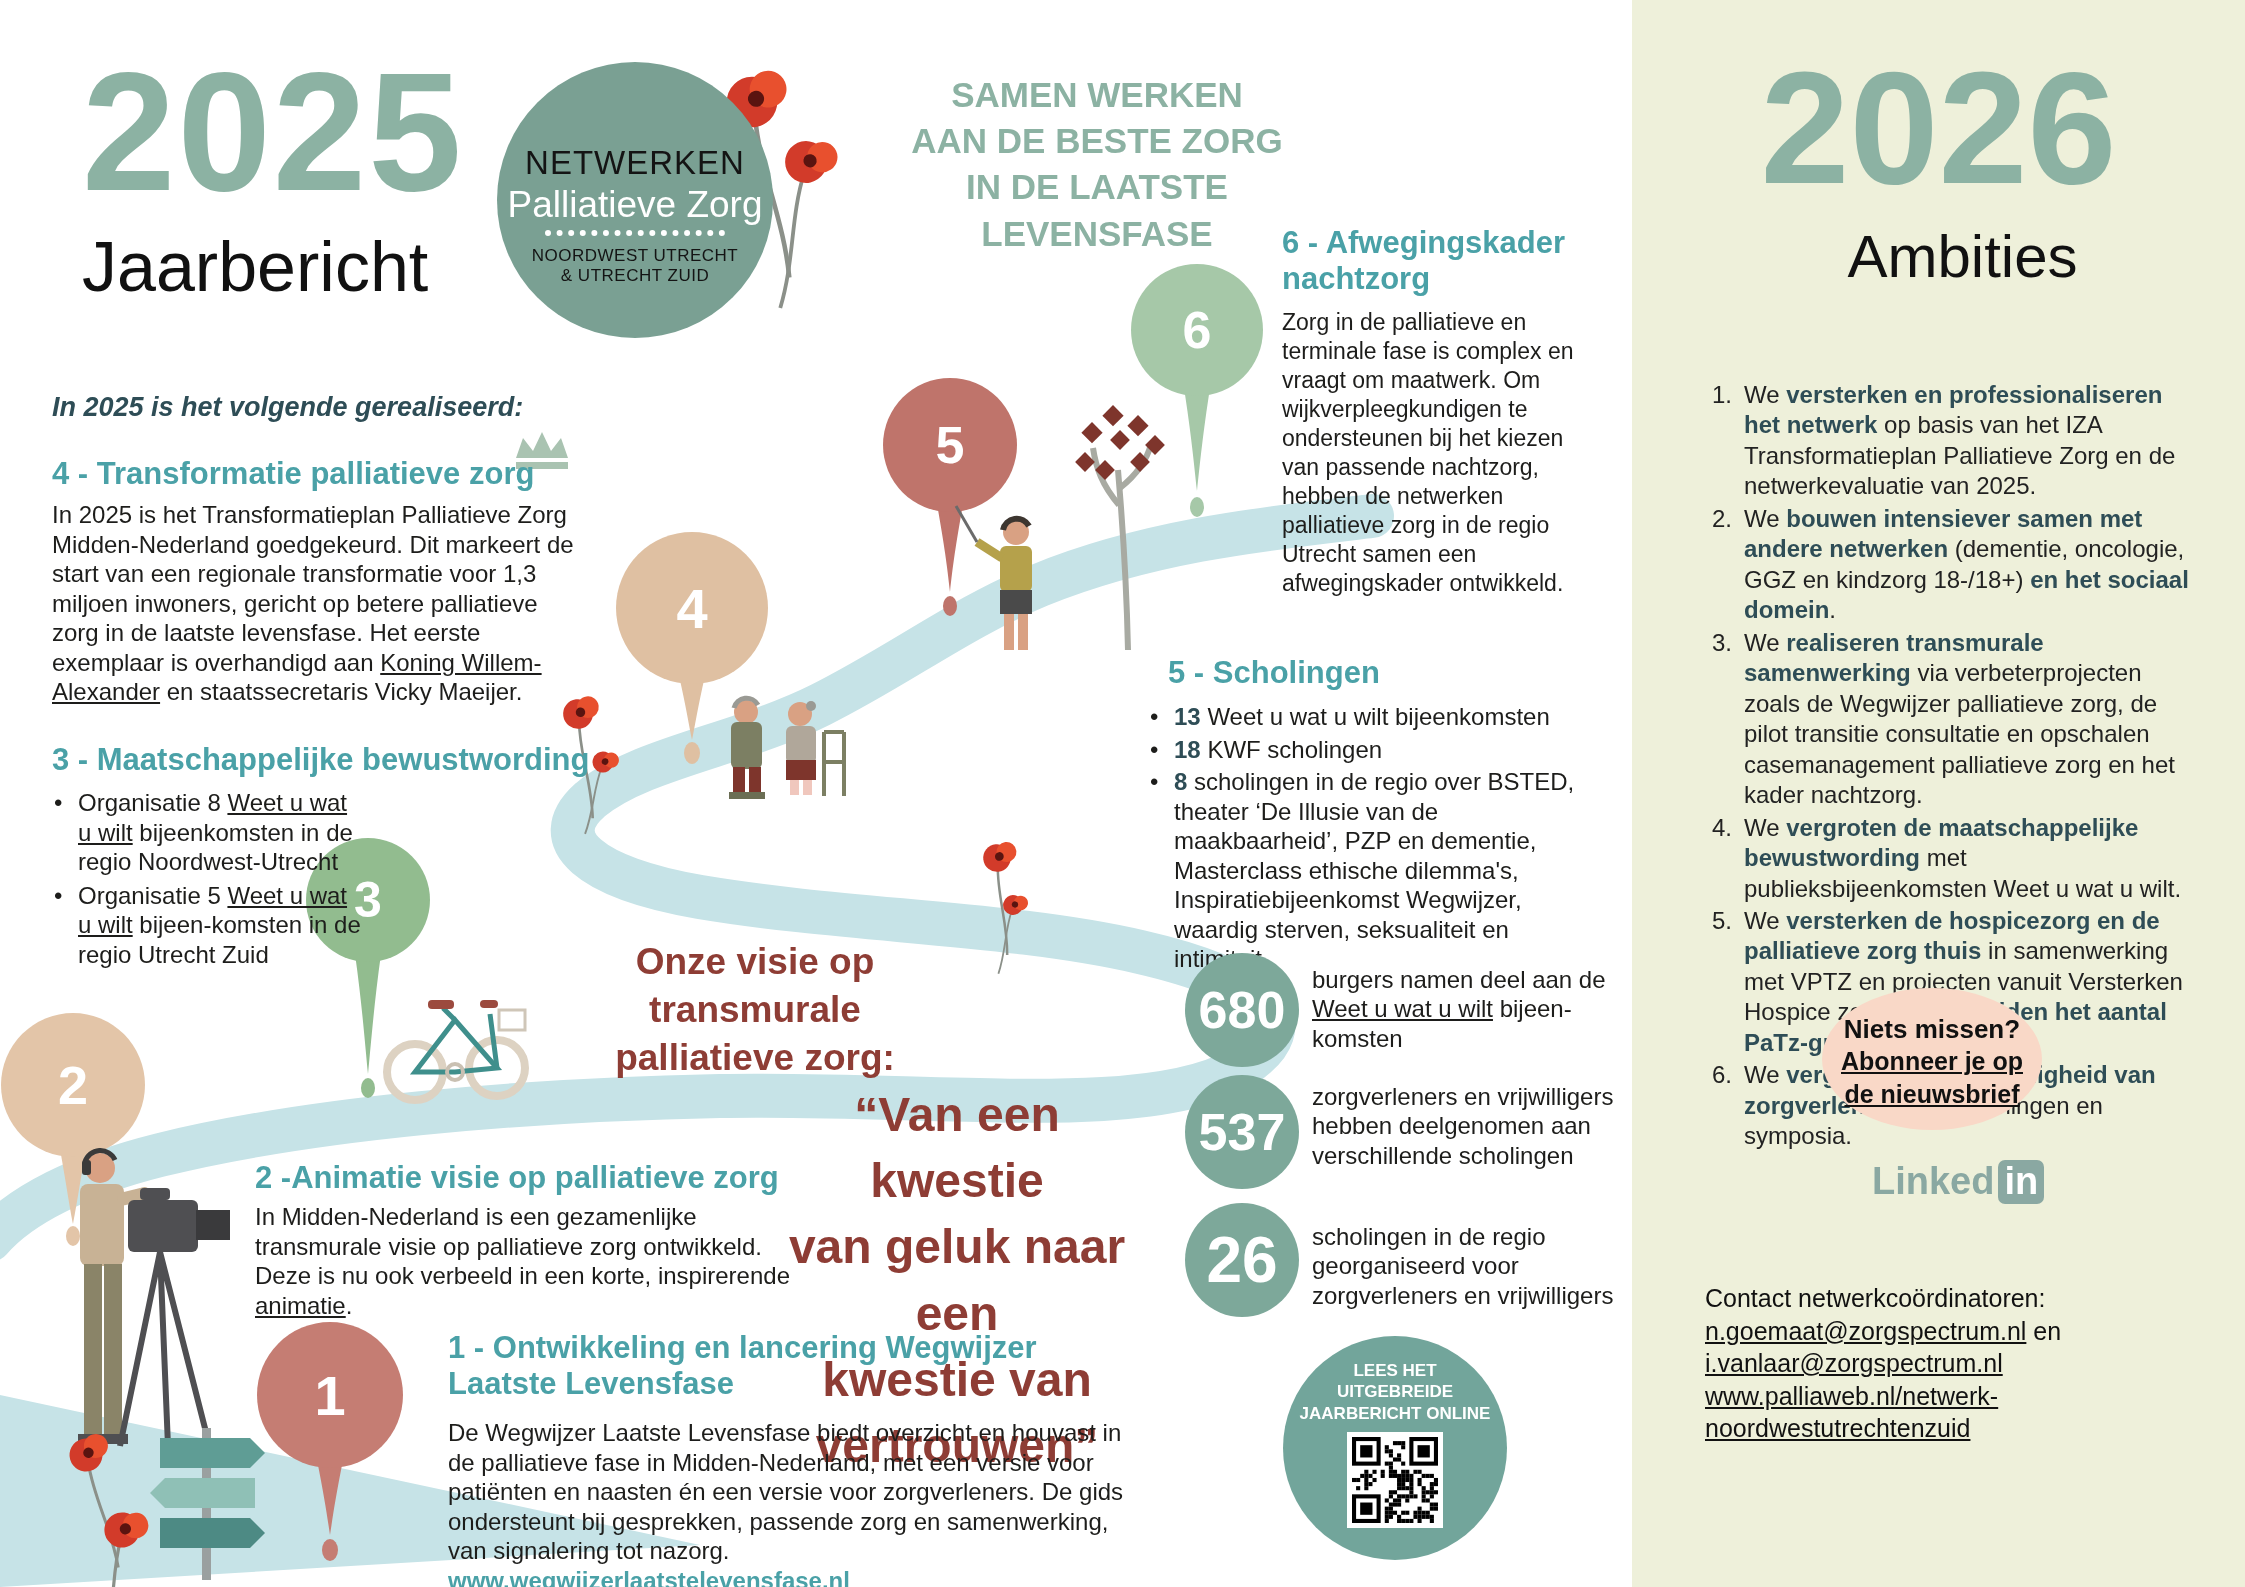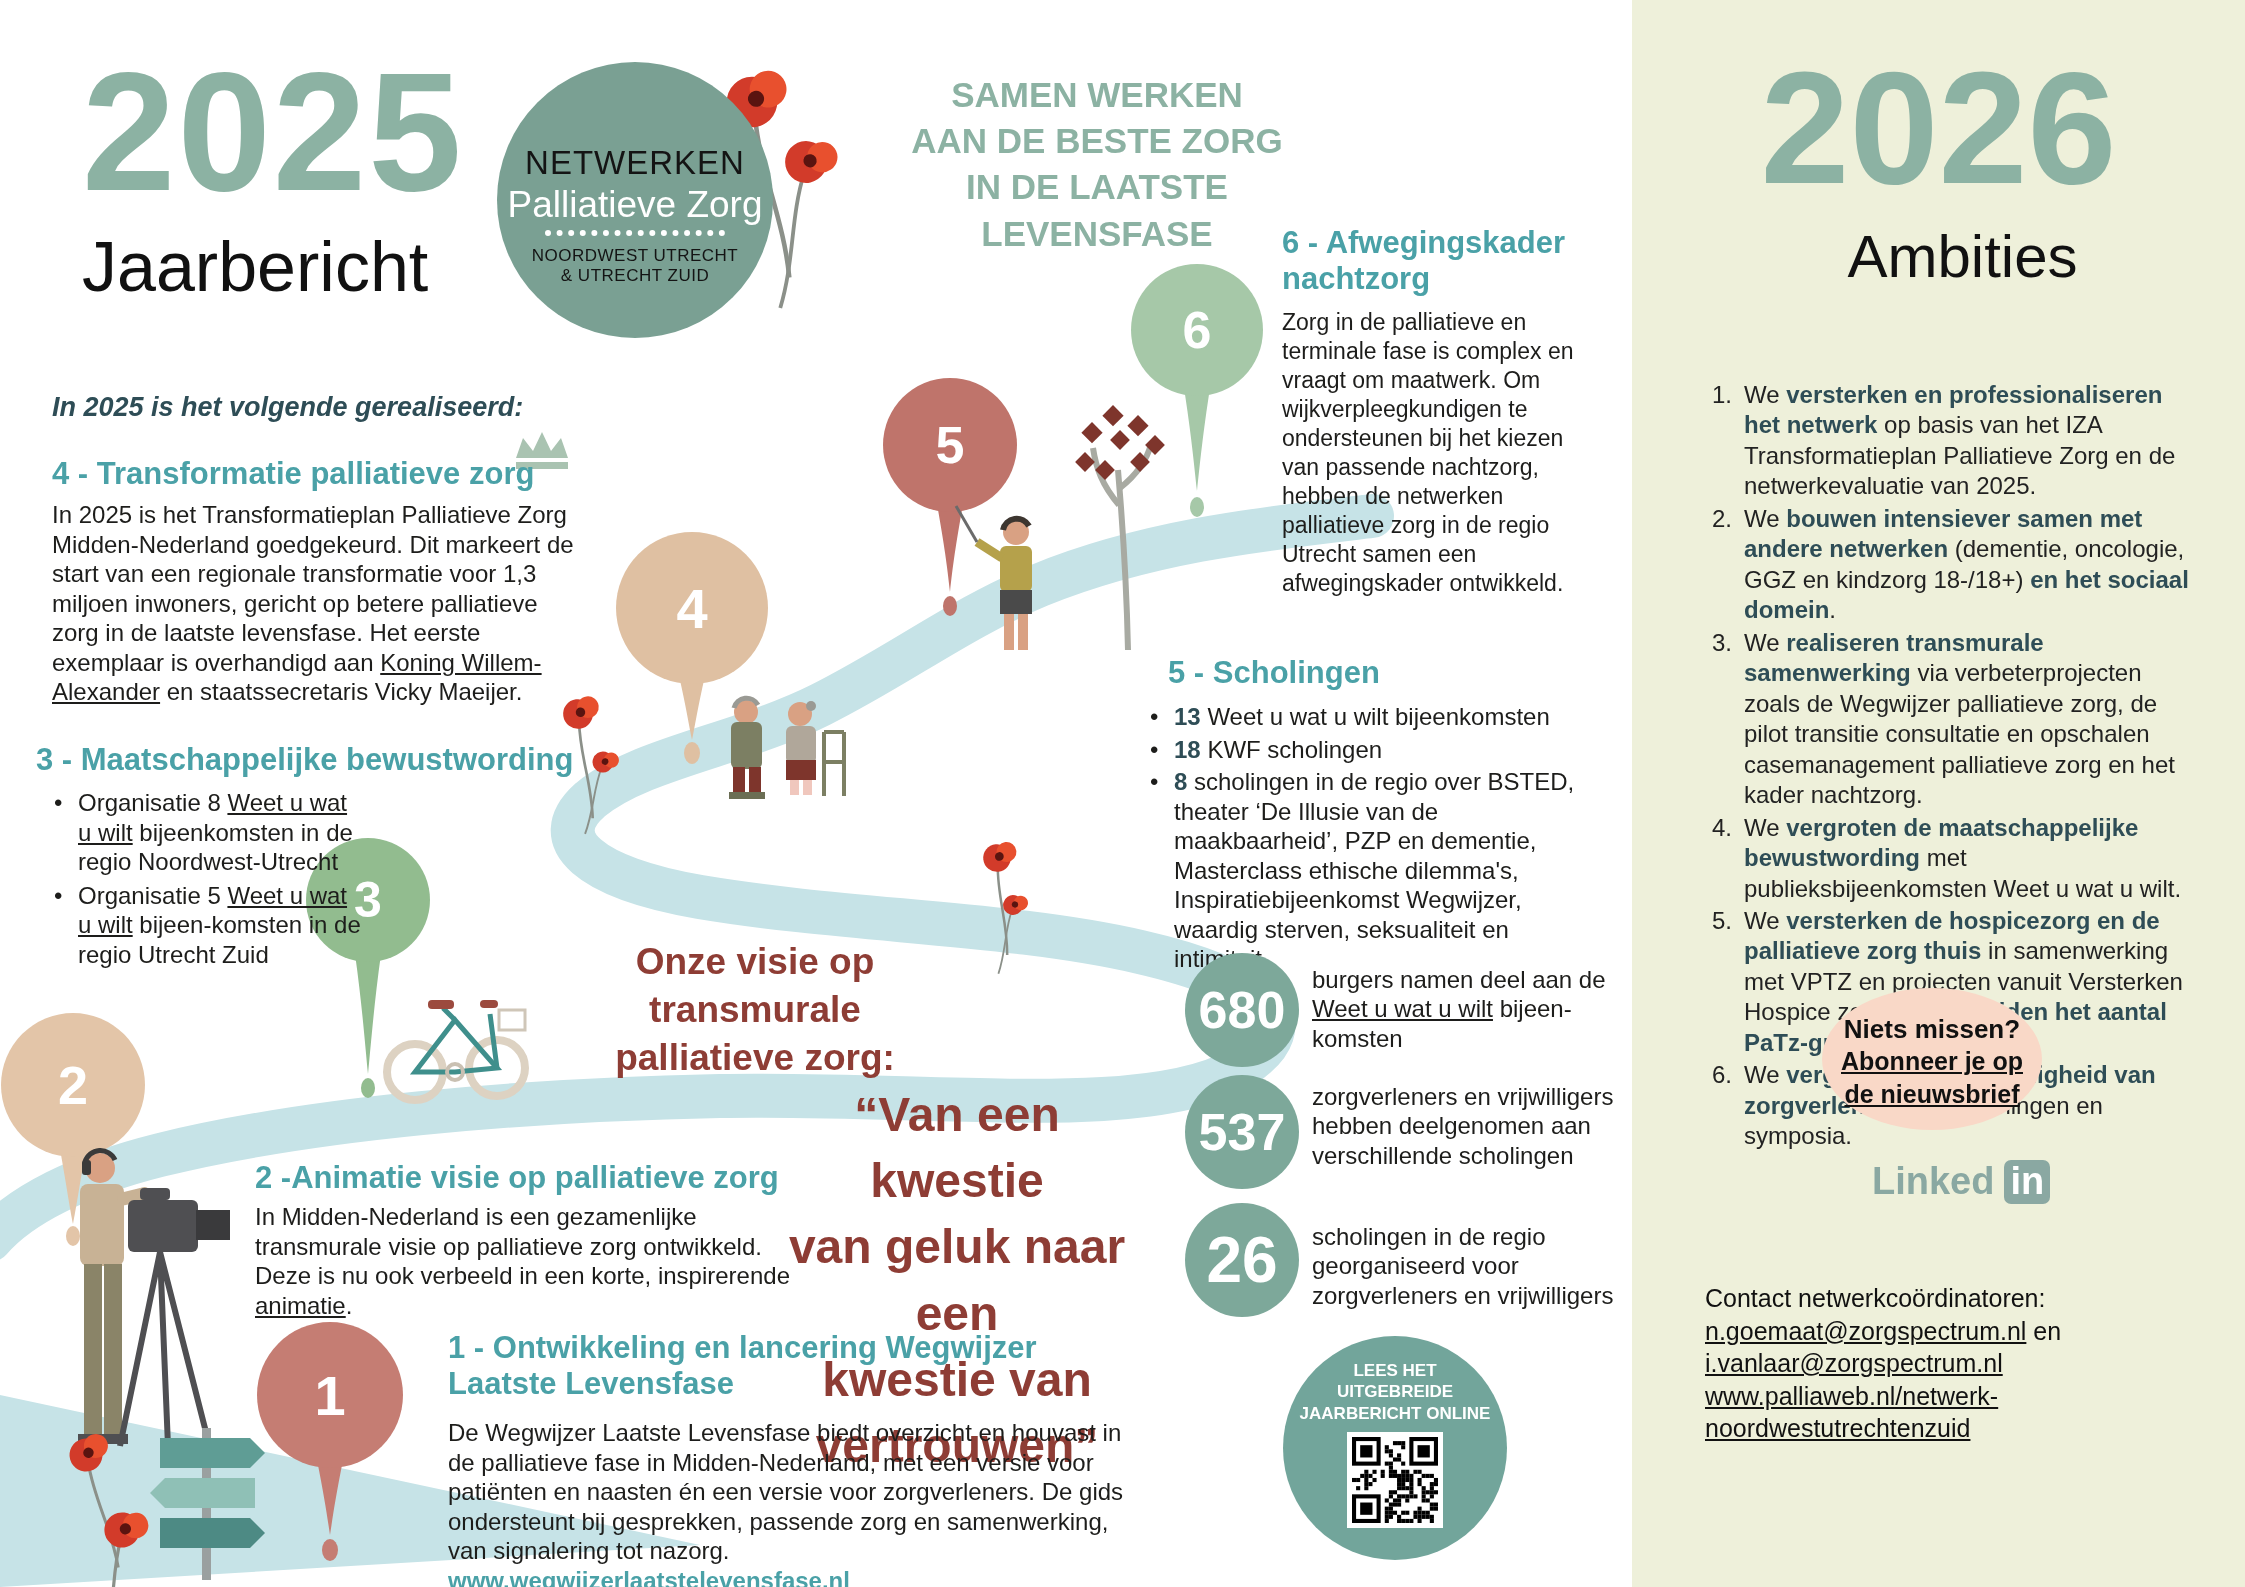--- a/index.html
+++ b/index.html
@@ -35,21 +35,21 @@
   .p-year{width:613px;text-align:center;font-size:160px;font-weight:700;color:var(--sage);line-height:1;}
   .p-title{width:613px;text-align:center;font-size:60px;font-weight:500;color:#111;margin-left:24px;}
   .amb{width:492px;font-size:24px;line-height:1.27;color:#222;}
   .amb-item{display:flex;margin-bottom:2px;}
   .amb-num{flex:0 0 32px;}
   .amb-text{flex:1;}
   .peach{width:220px;height:142px;background:var(--peach);border-radius:50%;text-align:center;padding-top:26px;}
   .peach .t1{font-size:26px;font-weight:700;color:#111;}
   .peach a,.peach .lk{font-size:25px;font-weight:700;color:#111;text-decoration:underline;line-height:1.3;display:block;}
   .li-wrap{font-size:38px;font-weight:700;color:var(--linkedin);}
-  .li-box{display:inline-block;background:var(--linkedin);color:#fff;border-radius:7px;padding:0 6px;margin-left:10px;line-height:1.15;}
+  .li-box{display:inline-block;background:var(--linkedin);color:#fff;border-radius:7px;padding:0 6px;margin-left:4px;line-height:1.15;}
   .contact{font-size:25px;line-height:1.3;color:#111;}
   .qr-badge{width:224px;height:224px;border-radius:50%;background:#72a59b;text-align:center;color:#fff;}
   .qr-badge .qt{font-size:17px;font-weight:700;line-height:1.25;}
   .qr-box{width:96px;height:96px;background:#fff;margin:8px auto 0 auto;padding:5px;}
   svg text{font-family:"Liberation Sans",sans-serif;}
 </style>
 </head>
 <body>
 
 <div class="canvas">
@@ -219,21 +219,21 @@
     <div>SAMEN WERKEN</div>
     <div>AAN DE BESTE ZORG</div>
     <div>IN DE LAATSTE LEVENSFASE</div>
   </div>
 
   <div class="abs intro" style="left:52px;top:392px">In 2025 is het volgende gerealiseerd:</div>
 
   <div class="abs sec-h" style="left:52px;top:456px">4 - Transformatie palliatieve zorg</div>
   <div class="abs body-t" style="left:52px;top:500px;width:528px"><span>In 2025 is het Transformatieplan Palliatieve Zorg Midden-Nederland goedgekeurd. Dit markeert de start van een regionale transformatie voor 1,3 miljoen inwoners, gericht op betere palliatieve zorg in de laatste levensfase. Het eerste exemplaar is overhandigd aan </span><span class="seg-u">Koning Willem-Alexander</span><span> en staatssecretaris Vicky Maeijer.</span></div>
 
-  <div class="abs sec-h" style="left:36px;top:742px">3 - Maatschappelijke bewustwording</div>
+  <div class="abs sec-h" style="left:52px;top:742px">3 - Maatschappelijke bewustwording</div>
   <div class="abs" style="left:52px;top:788px;width:312px">
     <div class="body-t blt"><span>Organisatie 8 </span><span class="seg-u">Weet u wat u wilt</span><span> bijeenkomsten in de regio Noordwest-Utrecht</span></div>
     <div class="body-t blt" style="margin-top:4px"><span>Organisatie 5 </span><span class="seg-u">Weet u wat u wilt</span><span> bijeen-komsten in de regio Utrecht Zuid</span></div>
   </div>
 
   <div class="abs vision" style="left:575px;top:938px">
     <div>Onze visie op</div>
     <div>transmurale palliatieve zorg:</div>
   </div>
 

